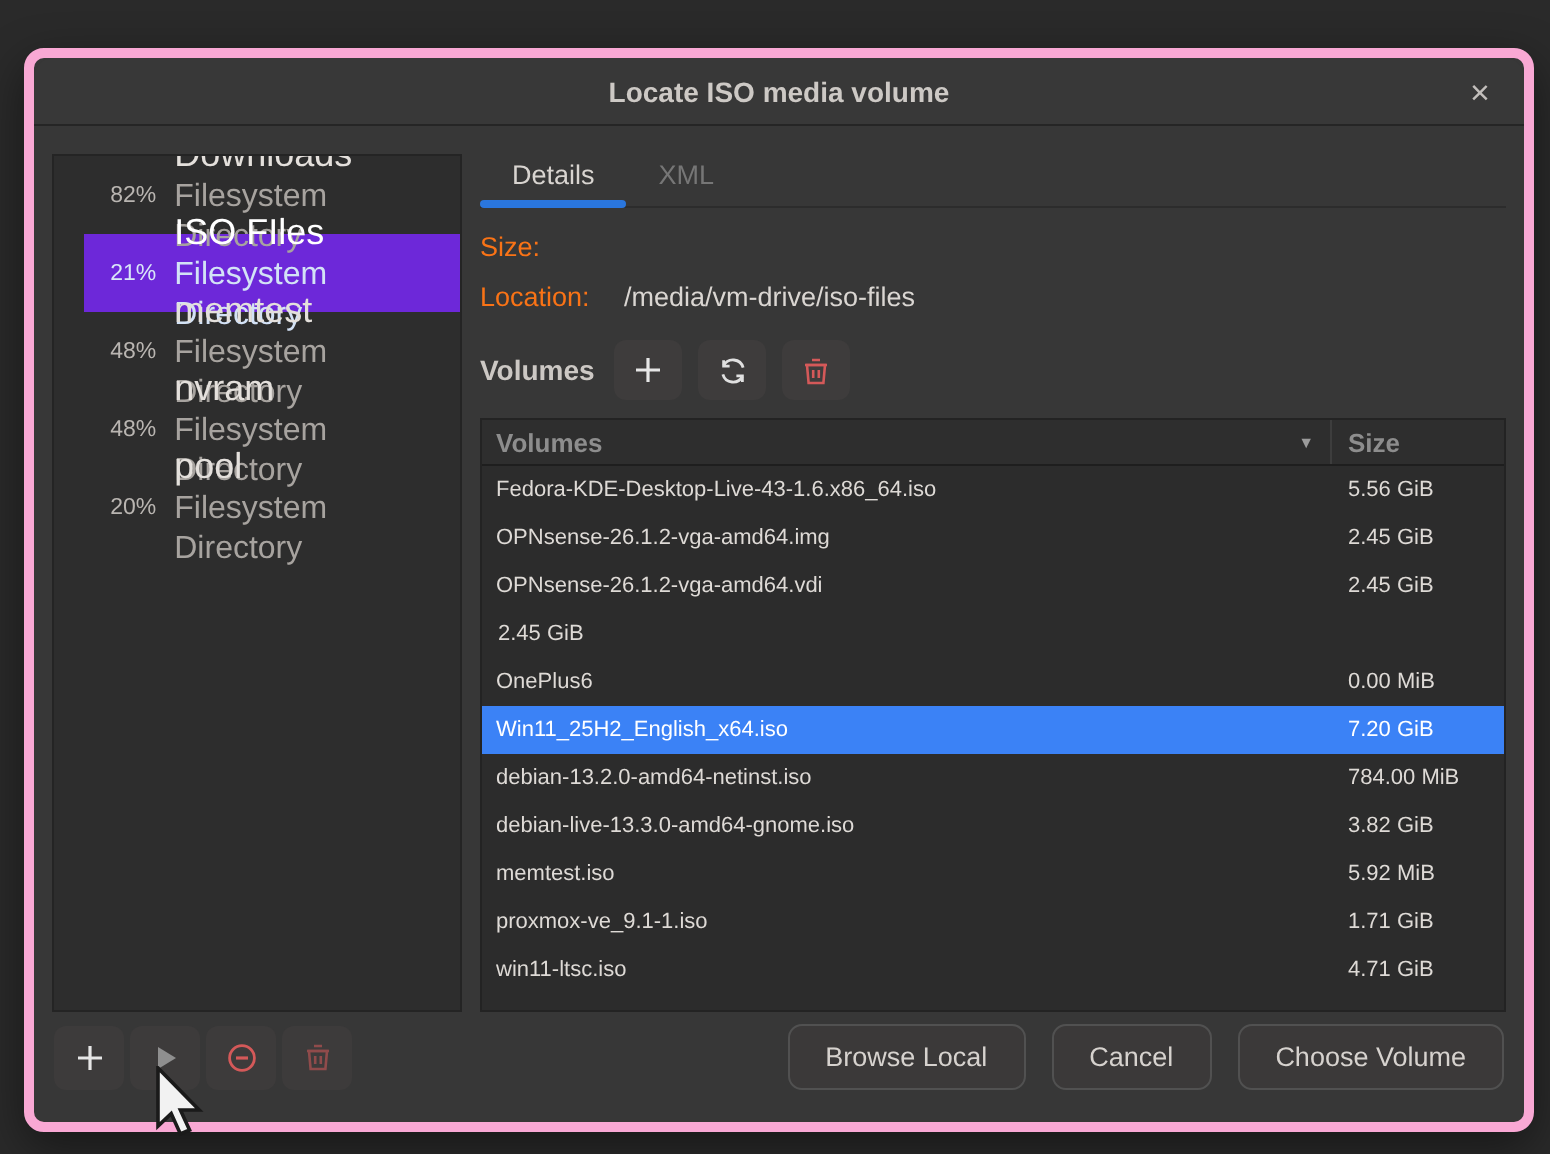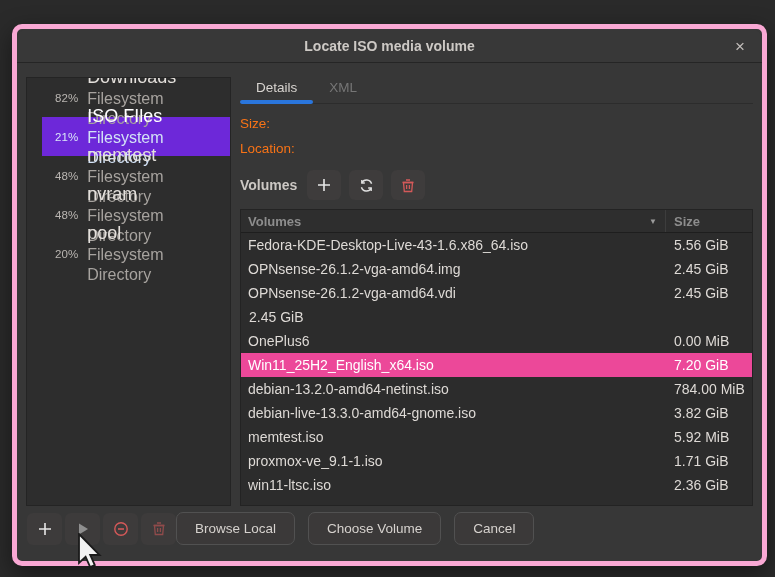--- a/index.html
+++ b/index.html
@@ -50,27 +50,27 @@
     display:flex;align-items:center;justify-content:center;padding:0;}
 
   
   .vol-table{flex:1;display:flex;flex-direction:column;background:#2c2c2c;border:1px solid #232323;
     overflow:hidden;min-height:0;}
   .thead{display:flex;height:23px;flex:0 0 23px;align-items:center;font-size:13px;font-weight:bold;
     color:#8d8d8d;background:#2e2e2e;border-bottom:1px solid #1e1e1e;}
   .th-name{flex:1;display:flex;align-items:center;padding-left:7px;border-right:1px solid #3d3d3d;height:100%;min-width:0;}
   .sort-arrow{margin-left:auto;margin-right:8px;font-size:8px;color:#9b9b9b;}
   .th-size{width:86px;flex:0 0 86px;padding-left:8px;}
-  .trow{display:flex;height:24px;flex:0 0 24px;align-items:center;font-size:14px;color:#dedad6;}
+  .trow{display:flex;height:24px;flex:0 0 24px;align-items:center;font-size:11px;color:#dedad6;}
   .trow .td-name{flex:1;padding-left:7px;white-space:nowrap;overflow:hidden;min-width:0;}
   .trow .td-size{width:86px;flex:0 0 86px;padding-left:8px;white-space:nowrap;overflow:hidden;}
-  .trow.selected{background:#ec4899;color:#ffffff;}
-
-  
-  .footer{flex:0 0 52px;display:flex;align-items:center;justify-content:flex-start;padding:6px 10px 16px 10px;}
+  .trow.selected{background:#3b82f6;color:#ffffff;}
+
+  
+  .footer{flex:0 0 52px;display:flex;align-items:center;justify-content:space-between;padding:6px 10px 16px 10px;}
   .fleft{display:flex;gap:3px;}
   .fbtn{width:35px;height:32px;background:#3d3b3b;border:none;border-radius:6px;
     display:flex;align-items:center;justify-content:center;padding:0;}
   .fright{display:flex;gap:13px;}
   .push-btn{height:33px;padding:0 18px;background:#3b3939;border:1px solid #515151;border-radius:7px;
     color:#d6d2ce;font-size:13.5px;font-family:inherit;display:flex;align-items:center;}
 
   .cursor{position:absolute;left:77px;top:533px;pointer-events:none;z-index:50;}
 </style>
 </head>
@@ -128,20 +128,21 @@
         <div class="tabs">
           <span class="tab active">Details</span>
           <span class="tab">XML</span>
         </div>
 
         <div class="detail-row">
           <span class="dlabel">Size:</span>
         </div>
         <div class="detail-row">
           <span class="dlabel">Location:</span>
+          <span class="dvalue">/media/vm-drive/iso-files</span>
         </div>
 
         <div class="vol-toolbar">
           <span class="vol-title">Volumes</span>
           <button class="icon-btn">
             <svg width="14" height="14" viewBox="0 0 14 14">
                 <path d="M7 1v12M1 7h12" stroke="#e6e6e6" stroke-width="1.6" fill="none"></path>
               </svg>
           </button>
           <button class="icon-btn">
@@ -203,21 +204,21 @@
               <div class="trow">
     <span class="td-name">memtest.iso</span>
     <span class="td-size">5.92 MiB</span>
   </div>
               <div class="trow">
     <span class="td-name">proxmox-ve_9.1-1.iso</span>
     <span class="td-size">1.71 GiB</span>
   </div>
               <div class="trow">
     <span class="td-name">win11-ltsc.iso</span>
-    <span class="td-size">2.36 GiB</span>
+    <span class="td-size">4.71 GiB</span>
   </div>
             </div>
         </div>
       </div>
     </div>
 
     <div class="footer">
       <div class="fleft">
         <button class="fbtn">
           <svg width="14" height="14" viewBox="0 0 14 14">
@@ -237,22 +238,22 @@
         </button>
         <button class="fbtn">
           <svg width="14" height="15" viewBox="0 0 14 15" opacity="0.55">
             <path d="M2.5 4.5h9l-.8 9h-7.4z" fill="none" stroke="#d45959" stroke-width="1.3"></path>
             <path d="M1.5 4.5h11M5 2h4M5.6 7v4M8.4 7v4" stroke="#d45959" stroke-width="1.3" fill="none"></path>
           </svg>
         </button>
       </div>
       <div class="fright">
         <button class="push-btn">Browse Local</button>
+        <button class="push-btn">Cancel</button>
         <button class="push-btn">Choose Volume</button>
-        <button class="push-btn">Cancel</button>
       </div>
     </div>
   </div>
 
   <svg class="cursor" width="26" height="36" viewBox="0 0 13 18">
     <path d="M1 0.5 L1 15 L4.3 11.9 L6.6 17 L8.9 16 L6.6 11 L11.3 11 Z" fill="#f2f2f2" stroke="#1a1a1a" stroke-width="0.9"></path>
   </svg>
 </div>
 
 </body></html>

